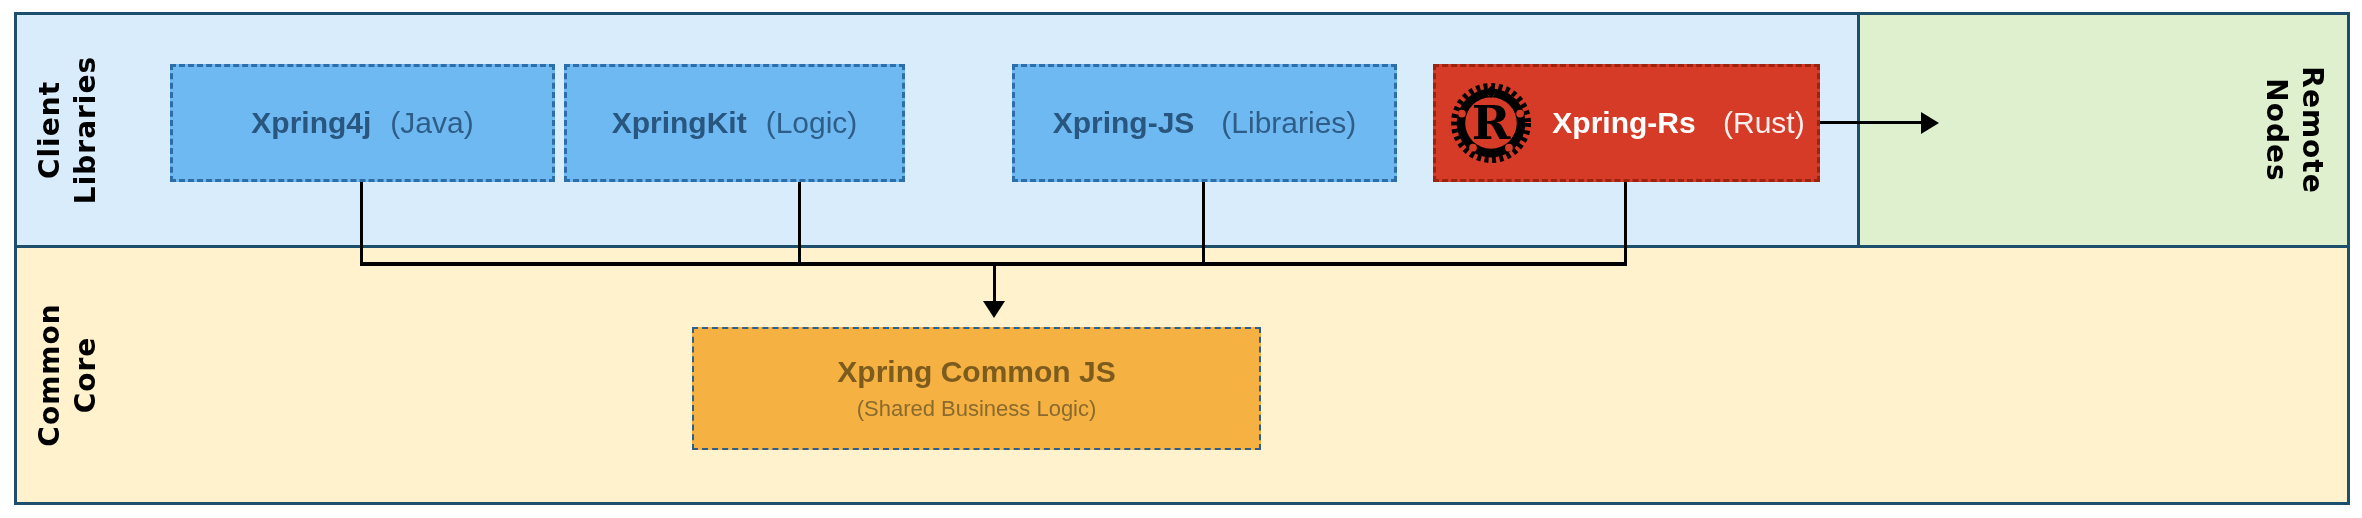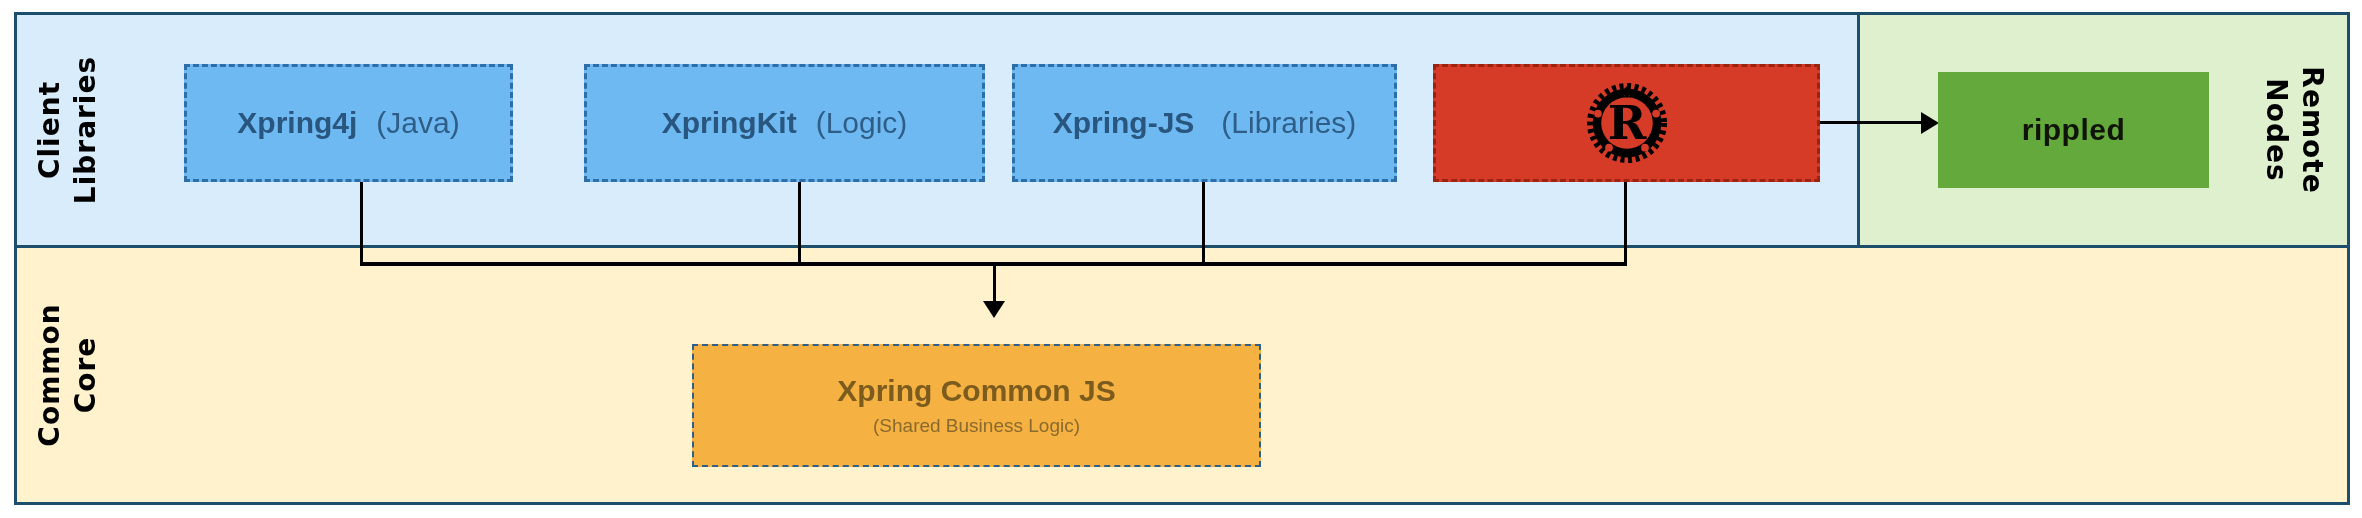--- a/index.html
+++ b/index.html
@@ -30,21 +30,21 @@
     display:flex;align-items:center;justify-content:center;
     font-size:30px;text-align:center;
   }
   .node-blue{background:#6fb9f2;border:3px dashed #2d6ea8;color:#29567e;}
   .node-red {background:#d63b27;border:3px dashed #9c2310;color:#ffffff;gap:18px;}
   .node-green{background:#63a93c;color:#101408;font-weight:600;letter-spacing:0.5px;}
   .node-orange{background:#f5b142;border:2px dashed #2e5f8a;color:#7c5b1e;flex-direction:column;}
   .nname{font-weight:bold;}
   .nlang{font-weight:normal;margin-left:19px;opacity:0.92;}
   .orange-title{font-weight:bold;font-size:30px;}
-  .orange-sub{font-weight:normal;font-size:19px;margin-top:7px;color:#8a6a2d;}
+  .orange-sub{font-weight:normal;font-size:22px;margin-top:7px;color:#8a6a2d;}
   .rust-logo{flex:0 0 auto;width:86px;height:86px;}
   
   .line{position:absolute;background:#000;}
   .arrowhead{position:absolute;width:0;height:0;}
   .arrowhead.down{border-left:11px solid transparent;border-right:11px solid transparent;border-top:17px solid #000;}
   .arrowhead.right{border-top:11px solid transparent;border-bottom:11px solid transparent;border-left:18px solid #000;}
 </style>
 </head>
 <body>
 
@@ -70,25 +70,25 @@
   <div class="line" style="left:360px;top:182px;width:3px;height:84px;"></div>
   <div class="line" style="left:798px;top:179px;width:3px;height:87px;"></div>
   <div class="line" style="left:1202px;top:182px;width:3px;height:84px;"></div>
   <div class="line" style="left:1624px;top:182px;width:3px;height:84px;"></div>
   <div class="line" style="left:360px;top:262px;width:1267px;height:4px;"></div>
   <div class="line" style="left:993px;top:266px;width:3px;height:37px;"></div>
   <div class="arrowhead down" style="left:983px;top:301px;"></div>
   <div class="line" style="left:1820px;top:121px;width:103px;height:3px;"></div>
   <div class="arrowhead right" style="left:1921px;top:112px;"></div>
 
-  <div class="node node-blue" style="left:184px;top:64px;width:329px;height:118px;">
+  <div class="node node-blue" style="left:170px;top:64px;width:385px;height:118px;">
     <span class="nname">Xpring4j</span>
     <span class="nlang">(Java)</span>
   </div>
-  <div class="node node-blue" style="left:584px;top:64px;width:401px;height:118px;">
+  <div class="node node-blue" style="left:564px;top:64px;width:341px;height:118px;">
     <span class="nname">XpringKit</span>
     <span class="nlang">(Logic)</span>
   </div>
   <div class="node node-blue" style="left:1012px;top:64px;width:385px;height:118px;gap:8px;">
     <span class="nname">Xpring-JS</span>
     <span class="nlang">(Libraries)</span>
   </div>
 
   <div class="node node-red" style="left:1433px;top:64px;width:387px;height:118px;">
     <svg class="rust-logo" viewBox="0 0 100 100" aria-hidden="true">
@@ -96,24 +96,25 @@
       <circle cx="50" cy="50" r="43" fill="none" stroke="#000" stroke-width="7" stroke-dasharray="4.6 4.2"></circle>
       <circle cx="50" cy="50" r="30" fill="#d63b27"></circle>
       <circle cx="50" cy="14.5" r="4.5" fill="#d63b27"></circle>
       <circle cx="83.8" cy="39" r="4.5" fill="#d63b27"></circle>
       <circle cx="70.9" cy="78.7" r="4.5" fill="#d63b27"></circle>
       <circle cx="29.1" cy="78.7" r="4.5" fill="#d63b27"></circle>
       <circle cx="16.2" cy="39" r="4.5" fill="#d63b27"></circle>
       <rect x="45" y="9" width="10" height="10" transform="rotate(45 50 14)" fill="#000"></rect>
       <text x="50" y="69" text-anchor="middle" font-family="DejaVu Serif, serif" font-weight="bold" font-size="54" fill="#000">R</text>
     </svg>
+    <span>
+      <span class="nname">Xpring-Rs</span>
+      <span class="nlang">(Rust)</span>
+    </span>
   </div>
 
-  <div class="node node-green" style="left:1938px;top:72px;width:271px;height:116px;">
-    <span>rippled</span>
-  </div>
 
-  <div class="node node-orange" style="left:692px;top:344px;width:569px;height:123px;">
+  <div class="node node-orange" style="left:692px;top:327px;width:569px;height:123px;">
     <span class="orange-title">Xpring Common JS</span>
     <span class="orange-sub">(Shared Business Logic)</span>
   </div>
 
 </div>
 
 </body></html>

